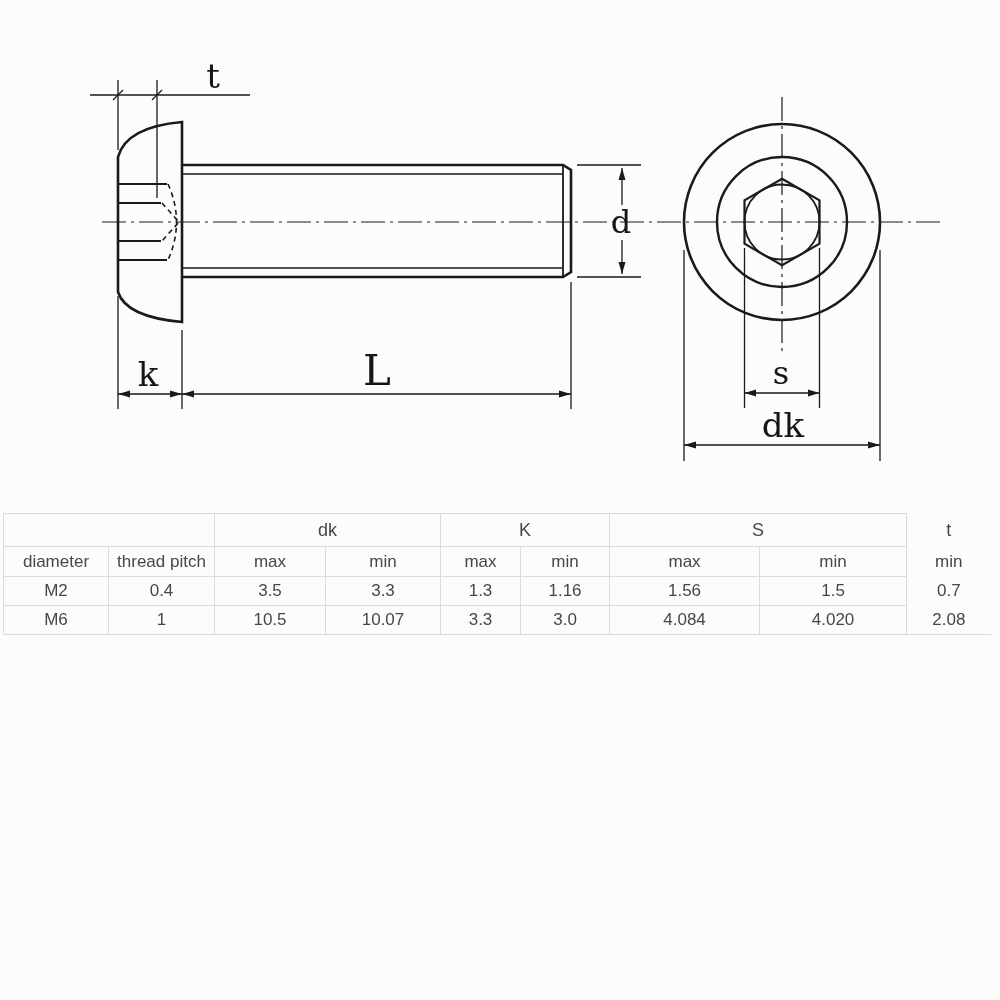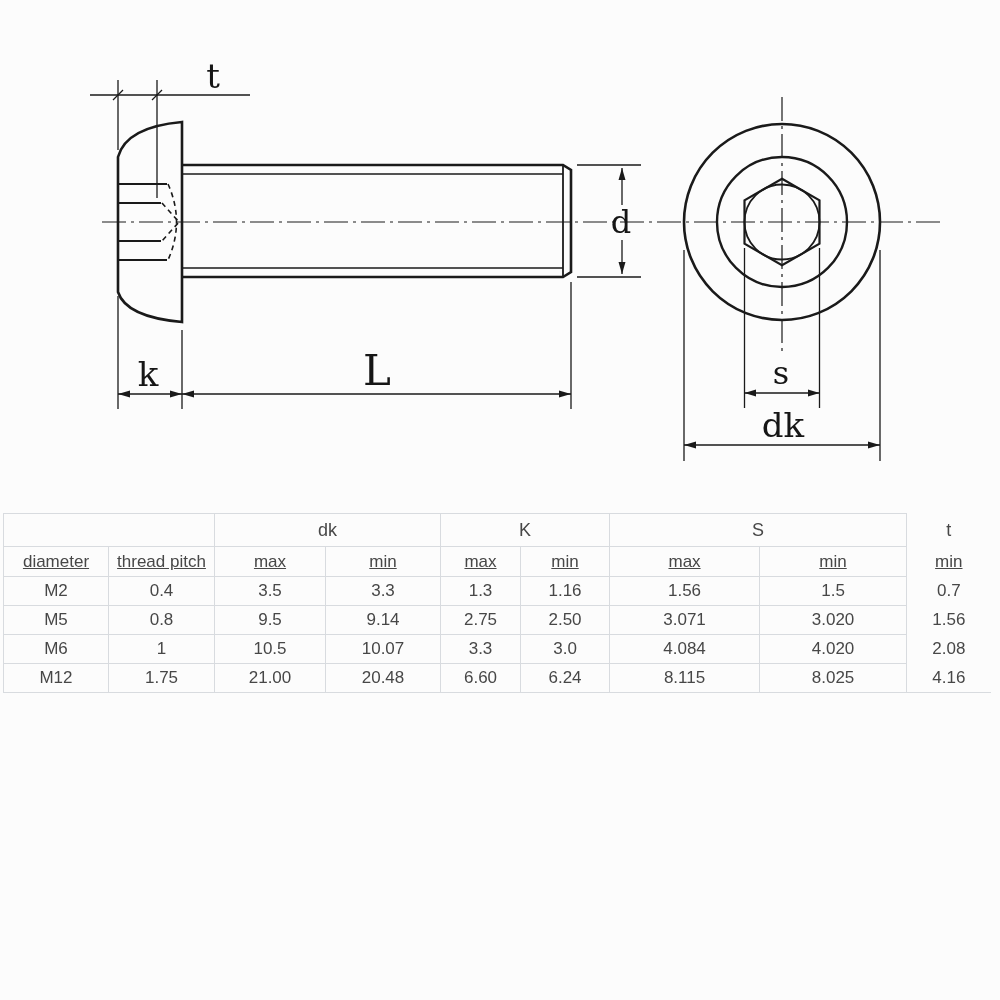--- a/index.html
+++ b/index.html
@@ -6,21 +6,21 @@
   #root{position:relative;width:1000px;height:1000px;background:#fcfcfc;overflow:hidden;
         font-family:"Liberation Sans",sans-serif;}
   svg.drawing{position:absolute;left:0;top:0;width:1000px;height:500px;}
 
   .dim-table{position:absolute;left:3px;top:513px;width:987px;border-collapse:collapse;
              table-layout:fixed;font-family:"Liberation Sans",sans-serif;font-size:17px;
              color:#474747;}
   .dim-table th,.dim-table td{border:1px solid #d8dbdf;font-weight:400;text-align:center;
              padding:0;white-space:nowrap;overflow:hidden;}
   .dim-table thead tr.group-row th{height:32px;font-size:18px;}
-  .dim-table thead tr.sub-row th{height:29px;text-decoration:underline;}
+  .dim-table thead tr.sub-row th{height:29px;}
   .dim-table tbody td{height:28px;}
   
   .dim-table .tc{border-top:none;border-bottom:none;border-right:none;}
   .dim-table tbody tr:last-child .tc{border-bottom:1px solid #d8dbdf;}
 
   .ln{stroke:#1a1a1a;fill:none;}
   .obj{stroke-width:2.6;}
   .med{stroke-width:1.8;}
   .thin{stroke-width:1.3;}
   .cl{stroke-width:1.2;stroke-dasharray:24 5 3 5;}
@@ -156,47 +156,25 @@
         <td>0.4</td>
         <td>3.5</td>
         <td>3.3</td>
         <td>1.3</td>
         <td>1.16</td>
         <td>1.56</td>
         <td>1.5</td>
         <td class="tc">0.7</td>
       </tr>
       <tr>
-        <td>M5</td>
-        <td>0.8</td>
-        <td>9.5</td>
-        <td>9.14</td>
-        <td>2.75</td>
-        <td>2.50</td>
-        <td>3.071</td>
-        <td>3.020</td>
-        <td class="tc">1.56</td>
-      </tr>
-      <tr>
         <td>M6</td>
         <td>1</td>
         <td>10.5</td>
         <td>10.07</td>
         <td>3.3</td>
         <td>3.0</td>
         <td>4.084</td>
         <td>4.020</td>
         <td class="tc">2.08</td>
       </tr>
-      <tr>
-        <td>M12</td>
-        <td>1.75</td>
-        <td>21.00</td>
-        <td>20.48</td>
-        <td>6.60</td>
-        <td>6.24</td>
-        <td>8.115</td>
-        <td>8.025</td>
-        <td class="tc">4.16</td>
-      </tr>
     </tbody>
   </table>
 </div>
 
 </body></html>

